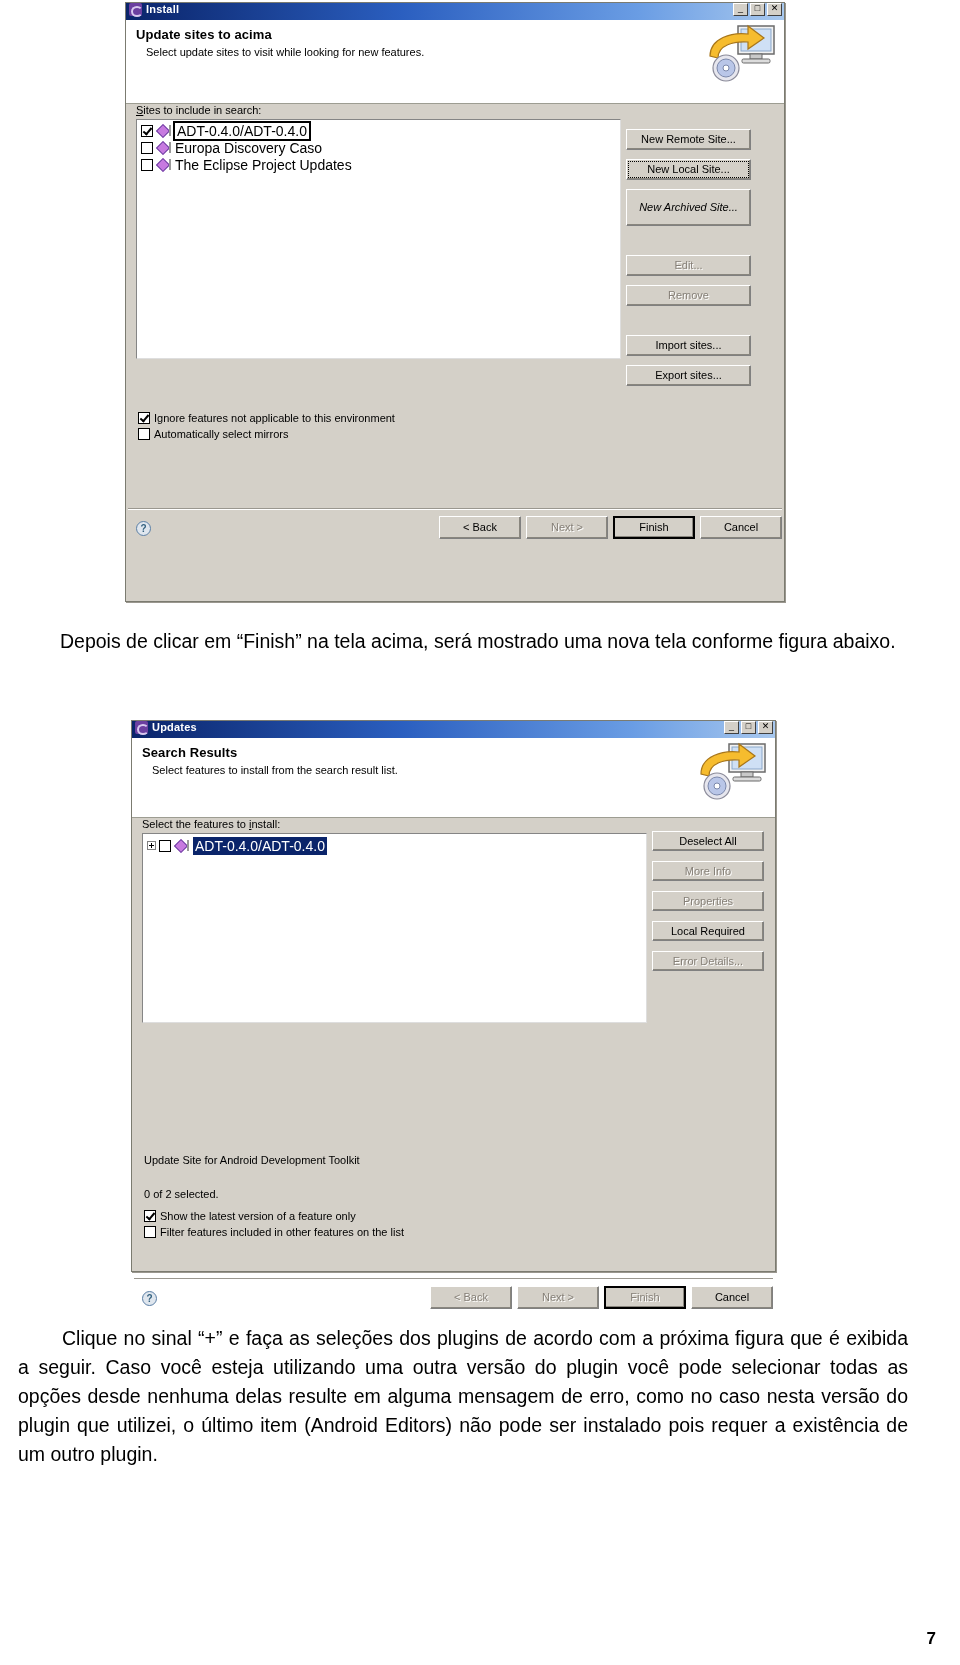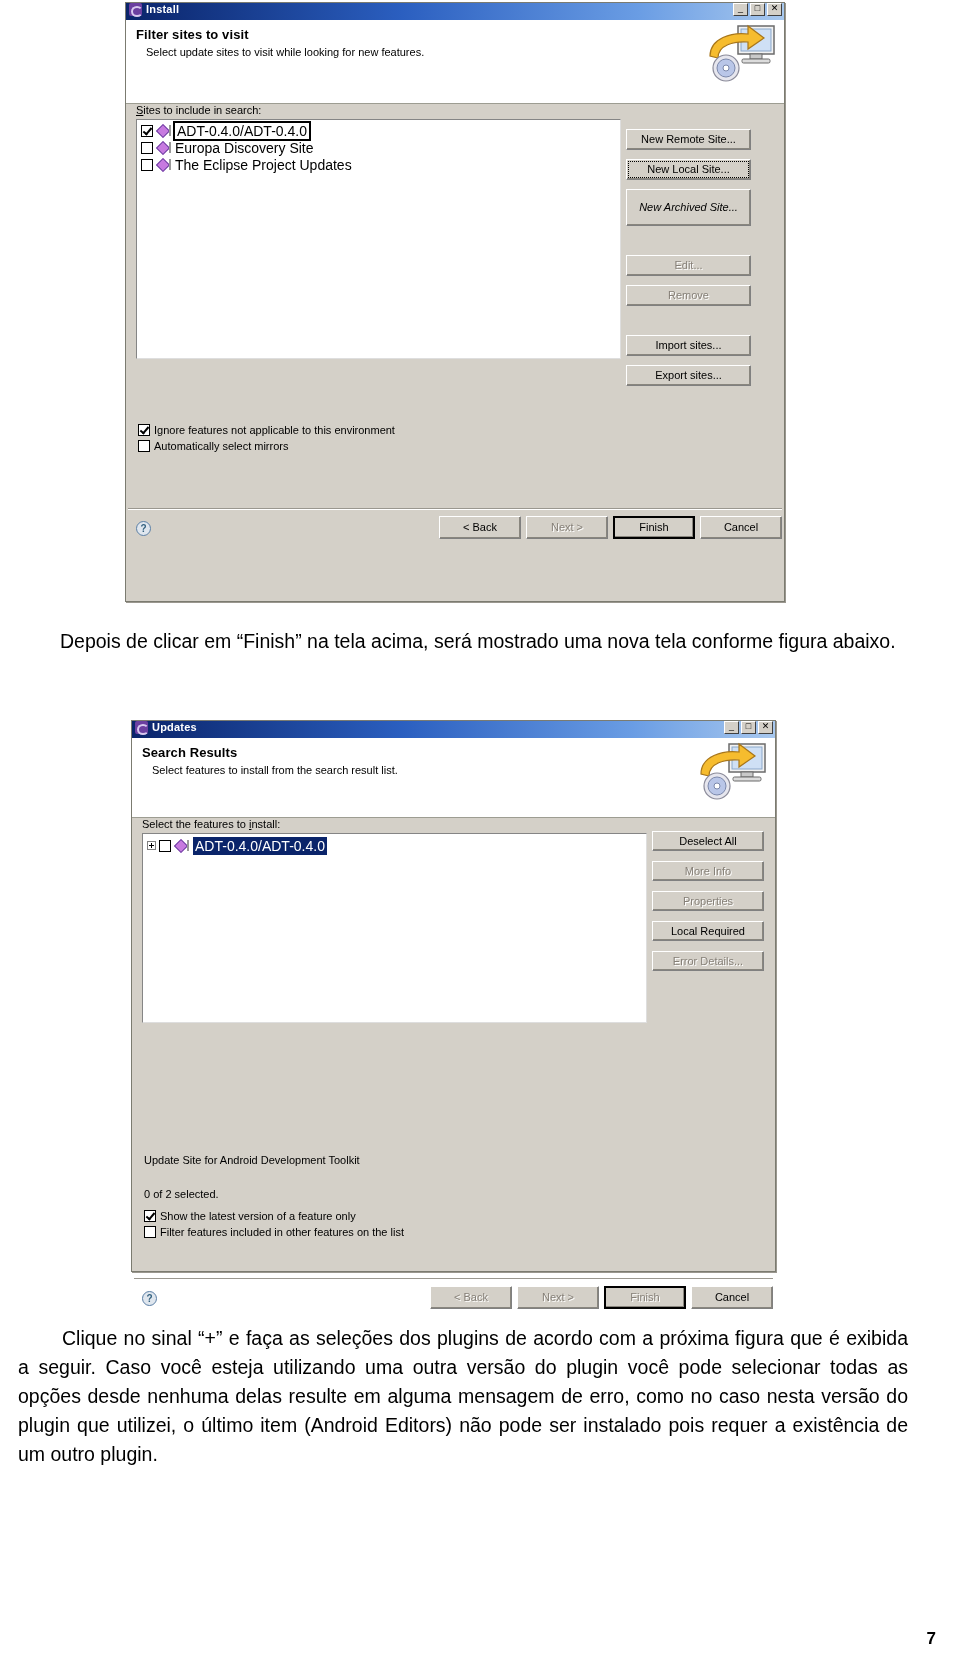--- a/index.html
+++ b/index.html
@@ -291,21 +291,21 @@
       <div class="win-btn">
           <span>□</span>
         </div>
       <div class="win-btn">
           <span>✕</span>
         </div>
     </div>
   </div>
 
   <div class="dlg-header" style="height:84px;">
-    <h1>Filter sites to visit</h1>
+    <h1>Update sites to acima</h1>
     <p>Select update sites to visit while looking for new features.</p>
     <svg class="header-graphic" viewBox="0 0 74 62">
       <rect x="36" y="4" width="36" height="28" fill="#f2f2f2" stroke="#6b6b6b" stroke-width="1.5"></rect>
       <rect x="39" y="7" width="30" height="22" fill="#cfe0f5" stroke="#8aa7c9"></rect>
       <rect x="48" y="32" width="12" height="5" fill="#c9c9c9" stroke="#6b6b6b"></rect>
       <rect x="40" y="37" width="28" height="4" rx="1.5" fill="#dcdcdc" stroke="#6b6b6b"></rect>
       <path d="M8 34 C8 16, 30 10, 46 12 L46 4 L62 16 L46 27 L46 20 C32 19, 16 23, 16 36 Z" fill="#f6bc2e" stroke="#a8761a" stroke-width="1.2"></path>
       <circle cx="24" cy="46" r="13" fill="#e6e6ee" stroke="#8a8a99" stroke-width="1.2"></circle>
       <circle cx="24" cy="46" r="9" fill="#b9c6e8" stroke="#7b88ab"></circle>
       <circle cx="24" cy="46" r="3" fill="#ffffff" stroke="#7b88ab"></circle>
@@ -319,40 +319,40 @@
 
     <div class="listbox" style="width:485px; height:240px;">
       <div class="list-row focused">
         <div class="cb checked"></div>
         <div class="site-icon"></div>
         <div class="row-label">ADT-0.4.0/ADT-0.4.0</div>
       </div>
       <div class="list-row">
         <div class="cb"></div>
         <div class="site-icon"></div>
-        <div class="row-label">Europa Discovery Site</div>
+        <div class="row-label">Europa Discovery Caso</div>
       </div>
       <div class="list-row">
         <div class="cb"></div>
         <div class="site-icon"></div>
         <div class="row-label">The Eclipse Project Updates</div>
       </div>
     </div>
 
     <div class="side-buttons" style="left:500px; top:25px; width:125px;">
       <div class="btn" style="height:21px; margin-bottom:9px;">New Remote Site...</div>
       <div class="btn focus-dotted" style="height:21px; margin-bottom:9px;">New Local Site...</div>
       <div class="btn" style="height:37px; margin-bottom:29px;font-style:italic;">New Archived Site...</div>
       <div class="btn disabled" style="height:21px; margin-bottom:9px;">Edit...</div>
       <div class="btn disabled" style="height:21px; margin-bottom:29px;">Remove</div>
       <div class="btn" style="height:21px; margin-bottom:9px;">Import sites...</div>
       <div class="btn" style="height:21px;">Export sites...</div>
     </div>
 
-    <div style="position:absolute; left:12px; top:320px;">
+    <div style="position:absolute; left:12px; top:308px;">
       <div class="opt-row">
         <div class="cb checked"></div>
         <span>Ignore features not applicable to this environment</span>
       </div>
       <div class="opt-row">
         <div class="cb"></div>
         <span>Automatically select mirrors</span>
       </div>
     </div>
 

